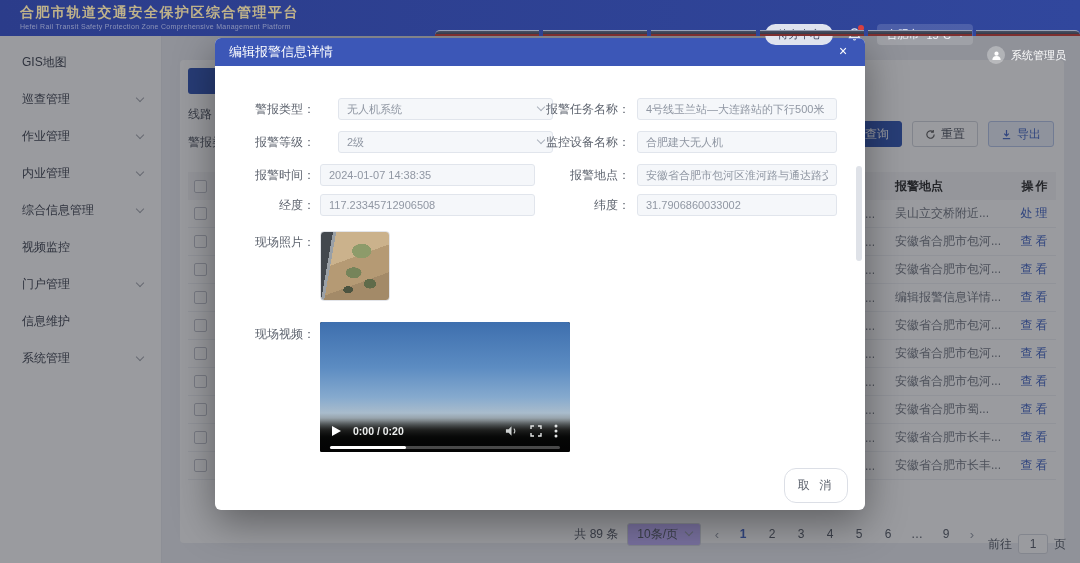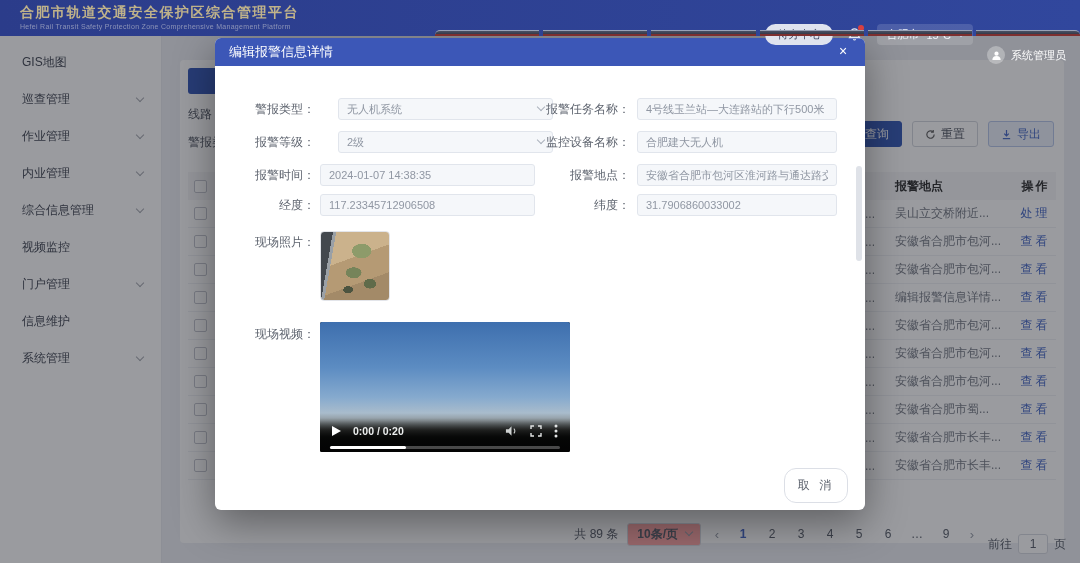--- a/index.html
+++ b/index.html
@@ -59,22 +59,22 @@
   .tbl-row { height:28px; display:flex; align-items:center; border-bottom:1px solid #f0f1f4; font-size:12px; }
   .cb { width:13px; height:13px; border:1px solid #c6c9d0; border-radius:2px; background:#fff; margin-left:6px; }
   .cell-time { width:34px; margin-left:648px; color:#7a7f89; overflow:hidden; white-space:nowrap; }
   .cell-loc { width:120px; margin-left:6px; color:#7a7f89; overflow:hidden; white-space:nowrap; }
   .cell-act { flex:1; text-align:center; color:#4a6cc8; letter-spacing:3px; cursor:pointer; }
   .hd-loc { width:120px; margin-left:688px; text-align:left; }
   .hd-act { flex:1; text-align:center; letter-spacing:2px; }
 
   .pagination { position:absolute; right:14px; bottom:19px; height:20px; display:flex; align-items:center;
     gap:9px; font-size:12px; color:#5d636e; }
-  .psize { position:relative; border:1px solid #d8dbe2; background:#fca5a5; border-radius:3px;
-    padding:2px 22px 2px 9px; font-size:12px; color:#5d636e;font-weight:bold; }
+  .psize { position:relative; border:1px solid #d8dbe2; background:#c4b5fd; border-radius:3px;
+    padding:2px 22px 2px 9px; font-size:12px; color:#5d636e; }
   .psize .caret { position:absolute; right:8px; top:8px; border-color:#9aa0ab; }
   .pg-arrow { color:#9aa0ab; width:14px; text-align:center; cursor:pointer; font-size:13px; }
   .pg-num { width:20px; text-align:center; cursor:pointer; }
   .pg-num.active { color:#4a6cc8; font-weight:bold; }
   .goto-box { display:flex; align-items:center; gap:6px;margin-top:20px; }
   .goto-input { width:30px; height:20px; border:1px solid #d8dbe2; border-radius:3px; text-align:center;
     font-size:12px; color:#5d636e; background:#fff; }
 
   
   .overlay { position:absolute; left:0; top:36px; right:0; bottom:0; background:rgba(14,17,26,.42); z-index:50; }

